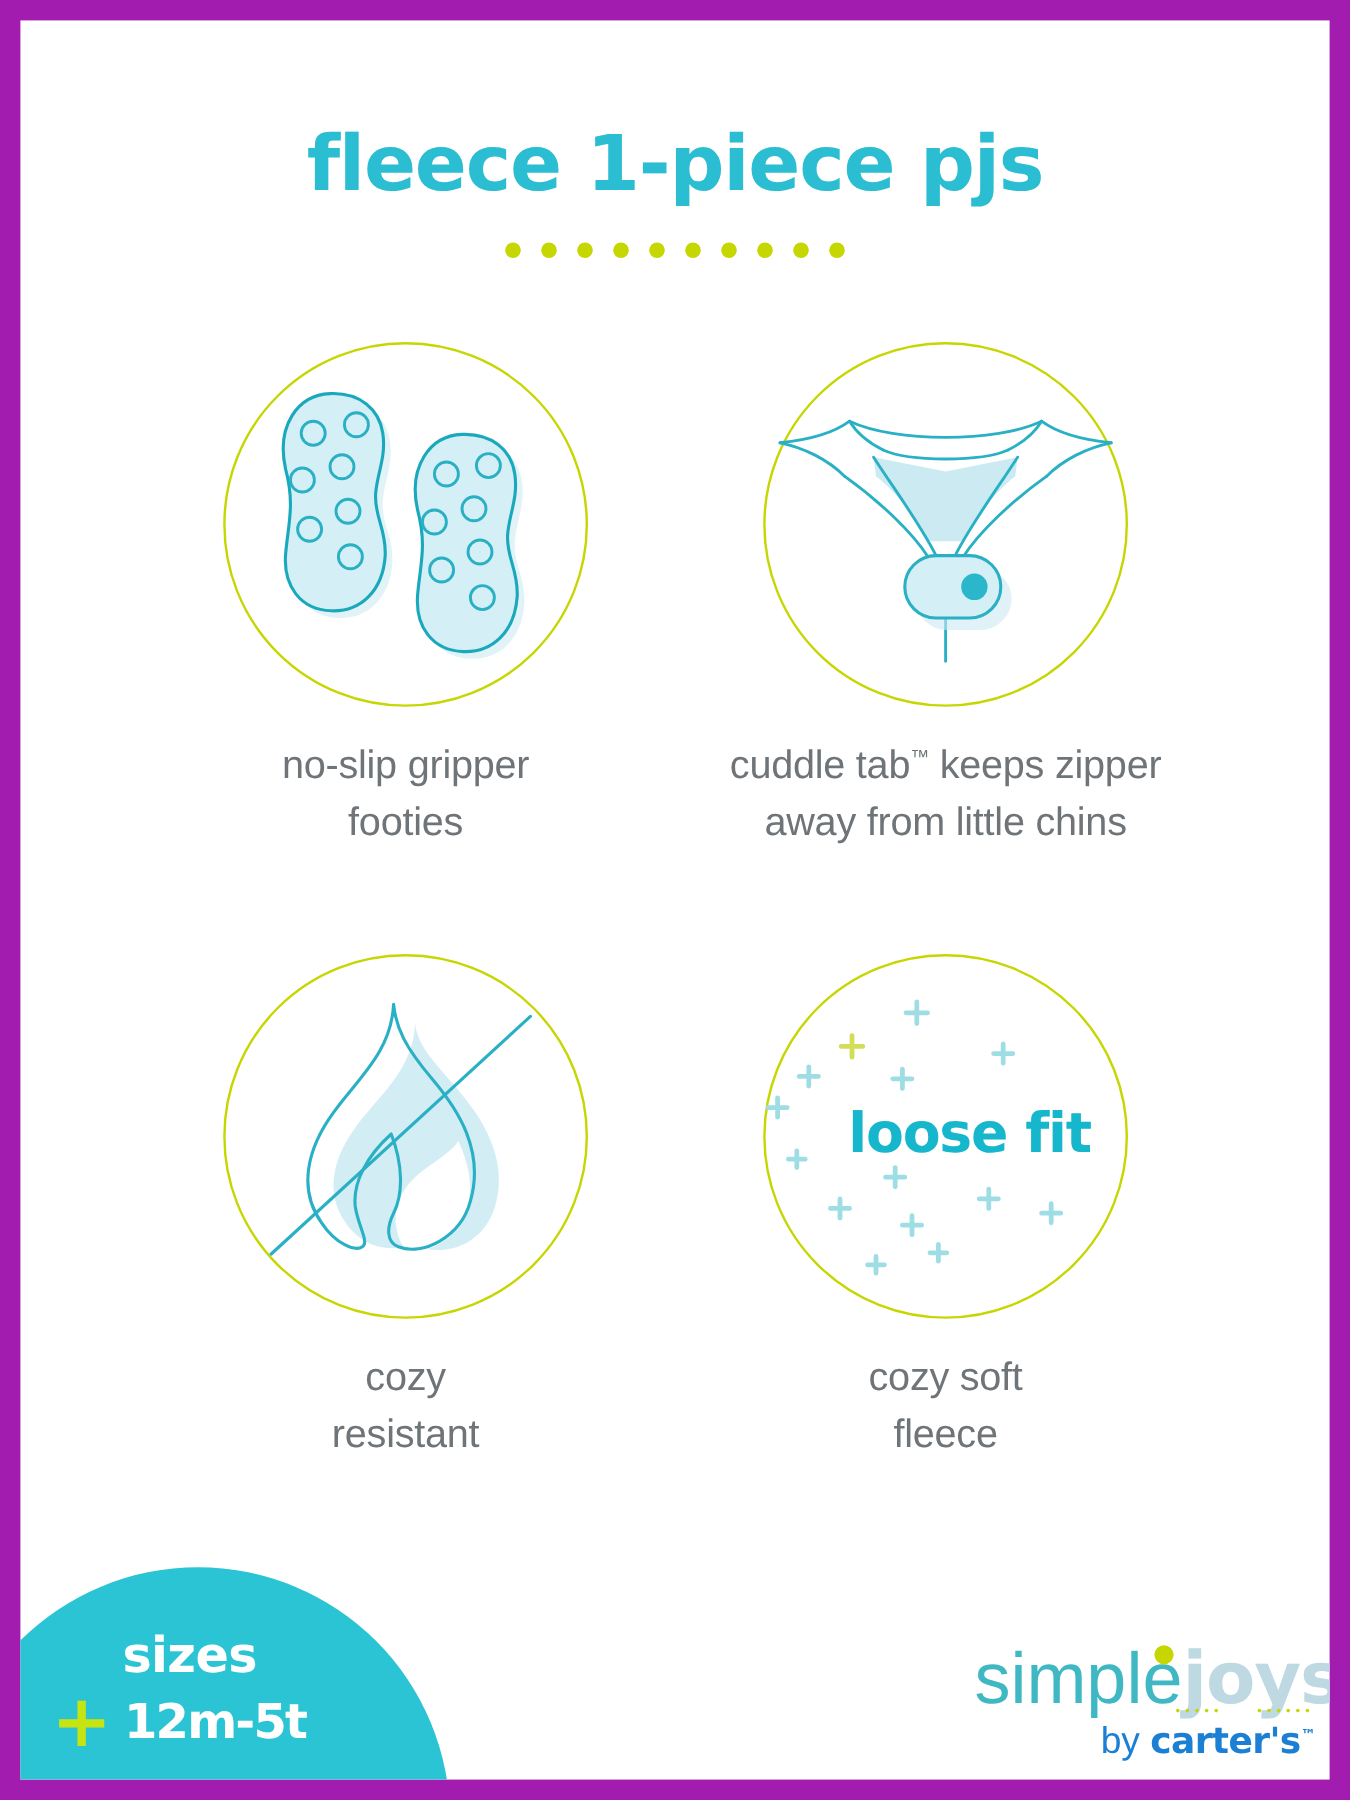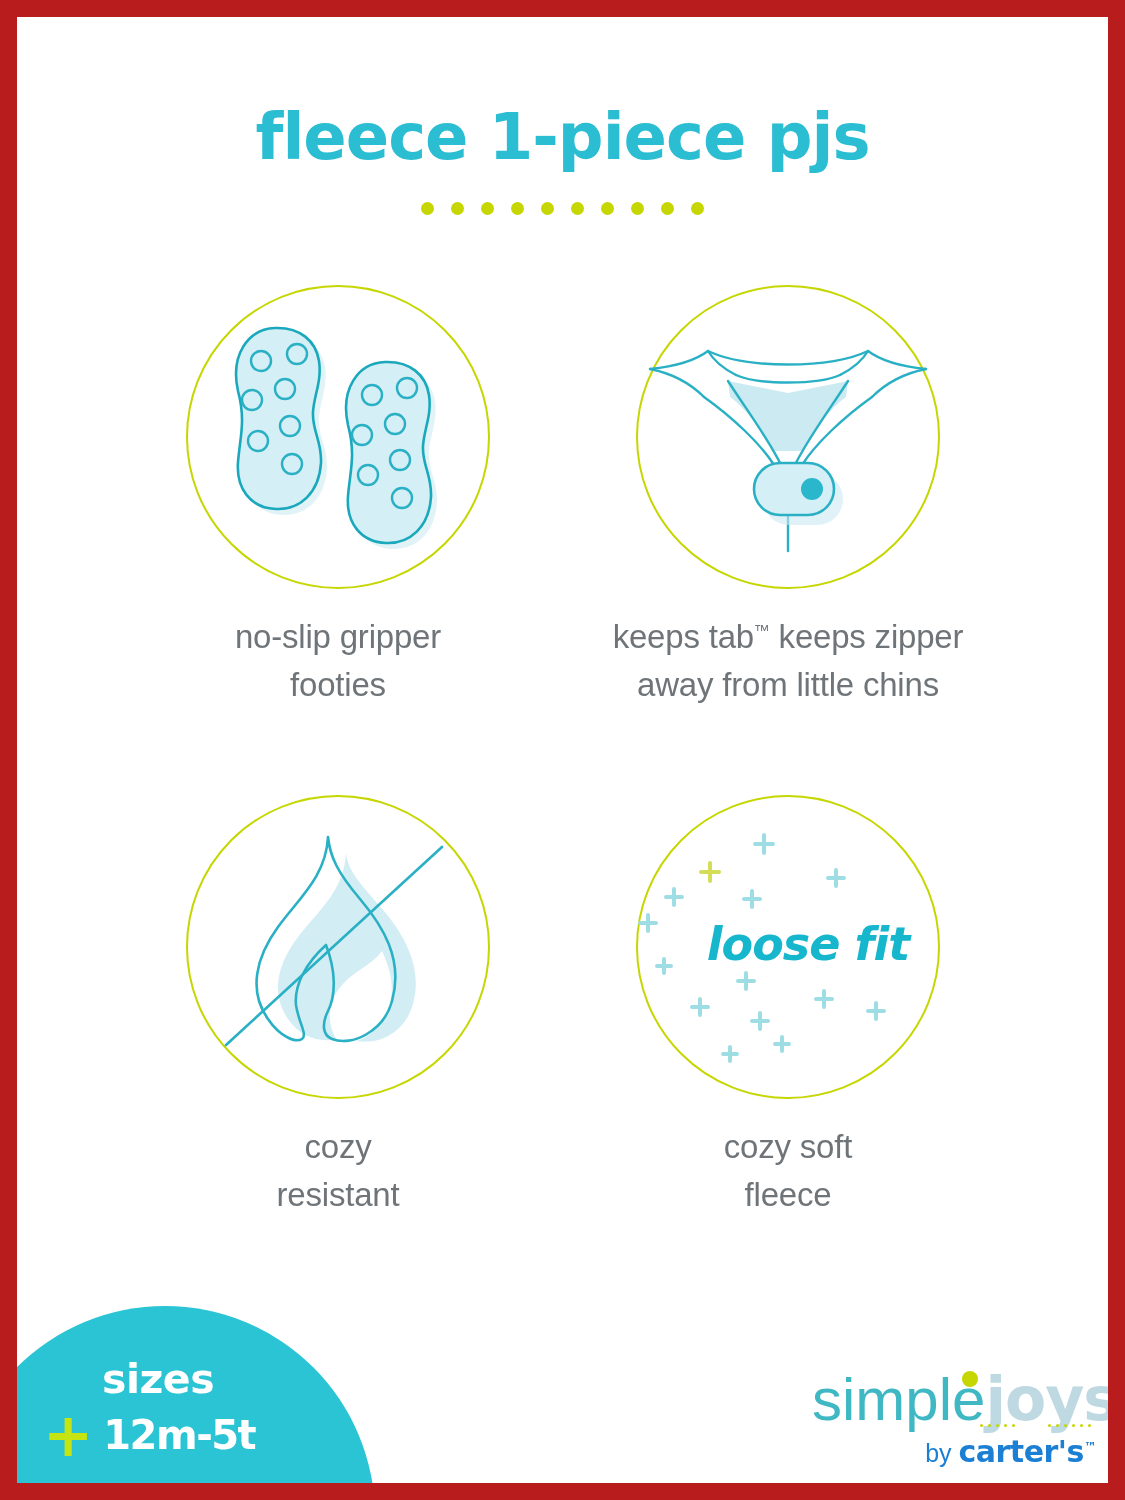--- a/index.html
+++ b/index.html
@@ -10,21 +10,21 @@
     width: 1125px;
     height: 1500px;
     background: #d6f2f4;
     font-family: "Liberation Sans", sans-serif;
     overflow: hidden;
   }
   .page {
     position: relative;
     width: 1125px;
     height: 1500px;
-    background: #b91c1c;
+    background: #a21caf;
     overflow: hidden;
   }
   .card {
     position: absolute;
     left: 17px;
     top: 17px;
     width: 1091px;
     height: 1466px;
     background: #ffffff;
     overflow: hidden;
@@ -111,21 +111,20 @@
     position: absolute;
     left: 0;
     top: 122px;
     width: 344px;
     text-align: center;
     font-family: "DejaVu Sans", sans-serif;
     font-weight: bold;
     font-size: 46px;
     letter-spacing: -1px;
     color: #16b6cd;
-    font-style: italic;
   }
 
   
   .sizes-bubble {
     position: absolute;
     left: -62px;
     top: 1289px;
     width: 420px;
     height: 420px;
     border-radius: 50%;
@@ -201,21 +200,21 @@
     background: #c6d600;
   }
   .logo-by-row {
     margin-top: 4px;
     text-align: right;
     padding-right: 6px;
     white-space: nowrap;
   }
   .logo-by {
     font-family: "Liberation Sans", sans-serif;
-    font-size: 25px;
+    font-size: 31px;
     color: #1b7fd4;
   }
   .logo-carters {
     font-family: "DejaVu Sans", sans-serif;
     font-weight: bold;
     font-size: 30px;
     color: #1b7fd4;
     letter-spacing: -0.5px;
   }
   .logo-carters sup {
@@ -328,21 +327,21 @@
           </g>
           <g>
             <rect x="122" y="182" width="80" height="52" rx="26" fill="#cbeaf2" opacity="0.6" transform="translate(5,6)"></rect>
             <rect x="118" y="178" width="80" height="52" rx="26" fill="#d4eff5" stroke="#2ab0c4" stroke-width="2.6"></rect>
             <circle cx="176" cy="204" r="11" fill="#2ab7cc"></circle>
           </g>
         </svg>
       </div>
       <div class="caption">
         <div>
-          <span>keeps tab</span><sup>™</sup><span> keeps zipper</span>
+          <span>cuddle tab</span><sup>™</sup><span> keeps zipper</span>
         </div>
         <div><span>away from little chins</span></div>
       </div>
     </div>
 
     <div class="feature f3">
       <div class="circle-wrap">
         <div class="ring"></div>
         <svg class="icon-svg" viewBox="0 0 304 304">
           <path d="M160 58 C158 96 132 116 112 142 C92 168 84 198 102 224 C114 242 134 248 150 244

